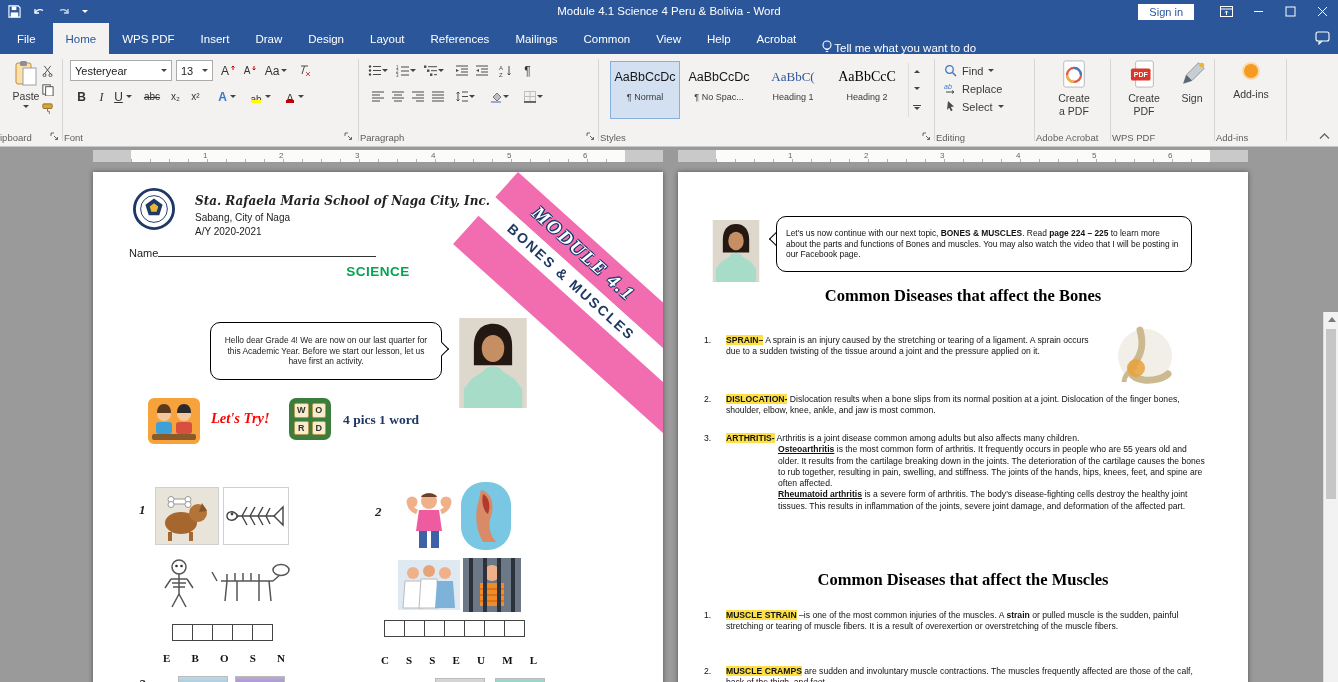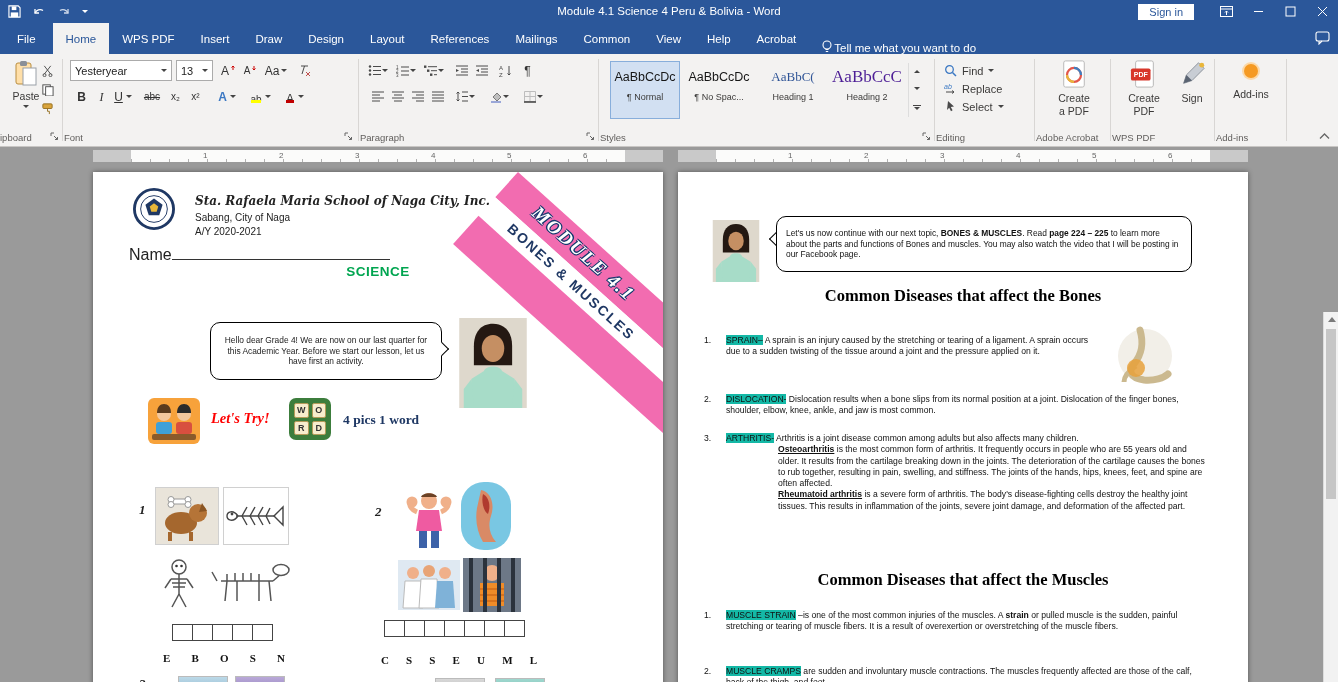--- a/index.html
+++ b/index.html
@@ -34,42 +34,42 @@
 .caret{width:0;height:0;border-left:3px solid transparent;border-right:3px solid transparent;border-top:3.5px solid #444}
 .combo{position:absolute;background:#fff;border:1px solid #ababab;height:21px;display:flex;align-items:center;font-size:11px;padding:0 4px;cursor:pointer}
 .combo .cv{flex:1;white-space:nowrap;overflow:hidden}
 .litico{font-size:12px;color:#333;line-height:1}
 .cbar{position:absolute;left:2px;bottom:1px;right:2px;height:3.5px}
 .stylecard{position:absolute;top:7px;width:70px;height:58px;border:1px solid transparent;display:flex;flex-direction:column;align-items:center;padding-top:8px;cursor:pointer}
 .stylecard .prev{font-size:12.5px;color:#161616;white-space:nowrap;line-height:14px}
 .stylecard .nm{font-size:9px;color:#3b3a39;margin-top:8px;white-space:nowrap}
 .stylecard.sel{background:#d2e0f2;border-color:#88aedb}
 .stylecard.h1 .prev{color:#2f5496;font-size:13px}
-.stylecard.h2 .prev{color:#4c1d95;font-size:17px}
+.stylecard.h2 .prev{color:#000000;font-size:14px}
 .edrow{position:absolute;display:flex;align-items:center;gap:5px;font-size:11px;color:#3b3a39;cursor:pointer}
 
 
 .rulerrow{position:absolute;left:0;top:148px;width:100%;height:16px}
 .rstrip{position:absolute;top:2px;height:12px;background:#c9c9c9;cursor:pointer}
 .rwhite{position:absolute;left:38px;top:0;width:494px;height:12px;background:#fbfbfa;background-image:repeating-linear-gradient(90deg,#b0b0b0 0 1px,transparent 1px 19px);background-size:100% 3px;background-position:0 9px;background-repeat:no-repeat}
 .rnum{position:absolute;top:0;font-size:8px;line-height:12px;color:#666}
 
 
 .docarea{position:absolute;left:0;top:164px;width:1338px;height:518px}
 .page{position:absolute;top:8px;width:570px;height:530px;background:#fff;box-shadow:0 0 5px rgba(0,0,0,.45);overflow:hidden}
 .page.l{left:93px}.page.r{left:678px}
 .bubble{position:absolute;border:1.5px solid #000;border-radius:10px;background:#fff;font-size:8.4px;line-height:10.9px;padding:5px 9px}
 .tailr{position:absolute;width:10px;height:10px;background:#fff;border-right:1.5px solid #000;border-bottom:1.5px solid #000;transform:rotate(-45deg)}
 .taill{position:absolute;width:10px;height:10px;background:#fff;border-left:1.5px solid #000;border-bottom:1.5px solid #000;transform:rotate(45deg)}
 .banner{position:absolute;left:425px;top:0;width:430px;transform:rotate(42deg);transform-origin:0 0}
 .banner .s1{height:34px;line-height:34px;background:#f26cb0;color:#fff;font-family:"Liberation Serif",serif;font-style:italic;font-weight:bold;font-size:19px;letter-spacing:2px;padding-left:38px;text-shadow:-1px -1px 0 #143a6e,1px -1px 0 #143a6e,-1px 1px 0 #143a6e,1px 1px 0 #143a6e;white-space:nowrap}
 .banner .s2{height:25px;line-height:25px;background:#fff;color:#1f3864;font-weight:bold;font-size:14px;letter-spacing:2px;padding-left:30px;white-space:nowrap}
 .banner .s3{height:38px;background:#f26cb0}
 .doc-small{font-size:8.6px;line-height:11.3px;color:#111}
-.hl{background:#14b8a6;font-weight:normal}
+.hl{background:#fde047;font-weight:bold}
 .bold{font-weight:bold}
 .bu{font-weight:bold;text-decoration:underline}
 .serifhead{position:absolute;left:0;width:100%;text-align:center;font-family:"Liberation Serif",serif;font-weight:bold;font-size:16.5px;color:#000}
 .ditem{position:absolute;display:flex}
 .dnum{width:22px;flex:none;font-size:8.6px;line-height:11.3px}
 .aboxes{position:absolute;display:flex}
 .abox{width:21px;height:17px;border:1px solid #444;background:#fff;margin-left:-1px}
 .letters{position:absolute;display:flex;justify-content:space-between;font-family:"Liberation Serif",serif;font-weight:bold;font-size:11px;color:#111}
 .itemnum{position:absolute;font-family:"Liberation Serif",serif;font-style:italic;font-weight:bold;font-size:13px}
 .pic{position:absolute;border:1px solid #d0d0d0}
@@ -524,21 +524,21 @@
           <circle cx="22" cy="22" r="20.5" fill="#fff" stroke="#1f3864" stroke-width="3"></circle>
           <circle cx="22" cy="22" r="14" fill="#fff" stroke="#1f3864" stroke-width="1"></circle>
           <path d="M22 11l9 6.5-3.5 11h-11L13 17.5z" fill="#1f3864"></path>
           <path d="M22 16l4.5 3.3L24.8 25h-5.6L17.5 19.3z" fill="#e8b73a"></path>
         </svg>
       </span>
     <div style="position:absolute;left:102px;top:22px;font-family:'DejaVu Serif',serif;font-style:italic;font-weight:bold;font-size:12px;color:#222">Sta. Rafaela Maria School of Naga City, Inc.</div>
     <div style="position:absolute;left:102px;top:40px;font-size:10px">Sabang, City of Naga</div>
     <div style="position:absolute;left:102px;top:54px;font-size:10px">A/Y 2020-2021</div>
 
-    <div style="position:absolute;left:36px;top:74px;font-size:16px"><span>Name</span><span style="display:inline-block;width:218px;border-bottom:1px solid #333;height:11px"></span></div>
+    <div style="position:absolute;left:36px;top:74px;font-size:11px"><span>Name</span><span style="display:inline-block;width:218px;border-bottom:1px solid #333;height:11px"></span></div>
 
     <div style="position:absolute;left:0;top:92px;width:570px;text-align:center;font-weight:bold;font-size:13.5px;color:#00a550;letter-spacing:.5px">SCIENCE</div>
 
     <div class="bubble" style="left:117px;top:150px;width:232px;height:58px;text-align:center;display:flex;align-items:center">
         <span>Hello dear Grade 4! We are now on our last quarter for this Academic Year. Before we start our lesson, let us have first an activity.</span>
       </div>
     <span class="tailr" style="left:344px;top:172px"></span>
     <span style="position:absolute;left:365px;top:146px">
         <svg width="70" height="90" viewBox="0 0 60 80">
           <rect width="60" height="80" fill="#ded8cc"></rect>

